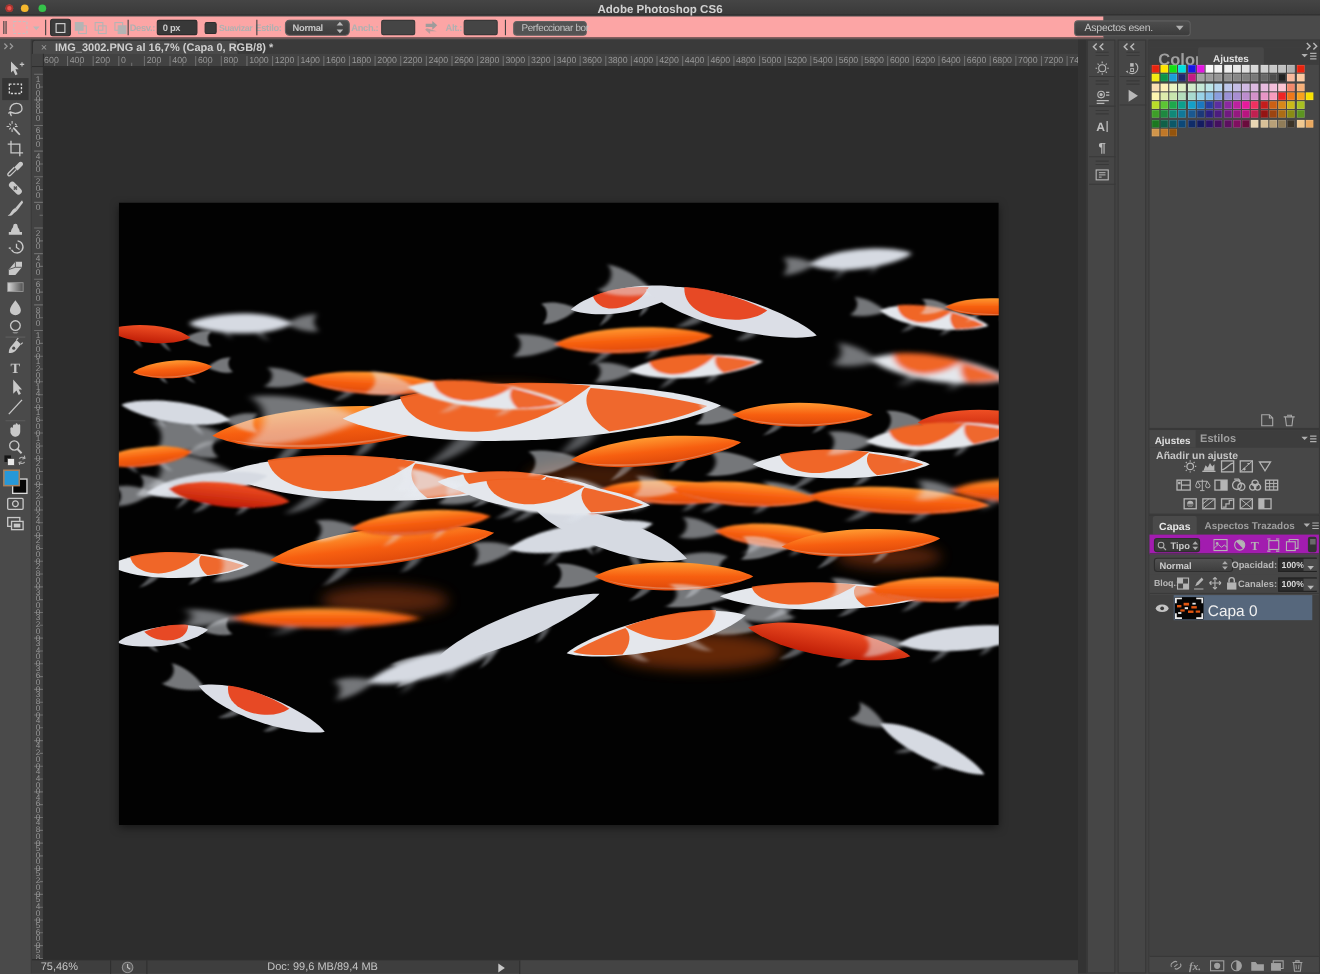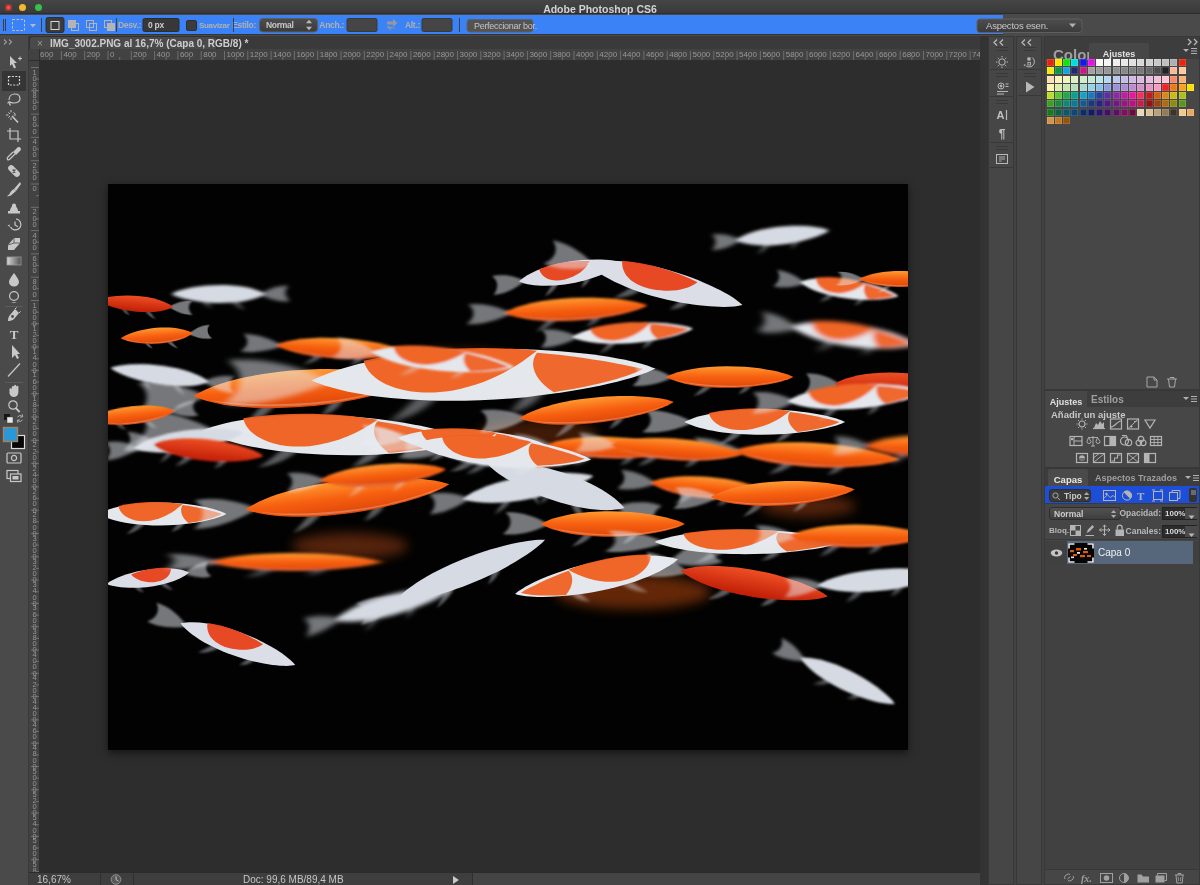--- a/index.html
+++ b/index.html
@@ -9,21 +9,21 @@
 <body>
 <div class="abs" style="left:0;top:0;width:1200px;height:885px;background:#4a4a4a">
 
 <div class="abs" style="left:0;top:0;width:1200px;height:14px;background:linear-gradient(#454545,#3a3a3a);border-bottom:1px solid #2c2c2c">
   <div class="abs" style="left:4.5px;top:3.5px;width:7px;height:7px;border-radius:50%;background:#ee544e;box-shadow:inset 0 0 0 1.5px rgba(120,30,25,.6)"></div>
   <div class="abs" style="left:19px;top:3.5px;width:7px;height:7px;border-radius:50%;background:#f5b72e"></div>
   <div class="abs" style="left:34.5px;top:3.5px;width:7px;height:7px;border-radius:50%;background:#35c24a"></div>
   <div class="abs" style="left:0;top:3px;width:1200px;text-align:center;font-size:10.5px;font-weight:bold;color:#d2d2d2">Adobe Photoshop CS6</div>
 </div>
 
-<div class="abs" style="left:0;top:15px;width:1003px;height:20px;background:#3b82f6;border-bottom:1px solid #333">
+<div class="abs" style="left:0;top:15px;width:1003px;height:20px;background:#fca5a5;border-bottom:1px solid #333">
  <svg class="abs" style="left:0;top:0" width="1200" height="20">
   <defs>
           <linearGradient id="obdd" x1="0" y1="0" x2="0" y2="1">
    <stop offset="0" stop-color="#4d4d4d"></stop>
             <stop offset="1" stop-color="#3b3b3b"></stop>
           </linearGradient>
         </defs>
   <g stroke="#3c3c3c" stroke-width="1">
           <path d="M3.5,4 v12 M5.5,4 v12"></path>
         </g>
@@ -703,21 +703,21 @@
       </g>
       <g transform="translate(480,152) rotate(-4) scale(1.1,0.8)" filter="url(#b1)">
         <use href="#ktail" fill="#e8ecf2" opacity="0.5" filter="url(#bt)"></use>
         <use href="#kfin" fill="#dfe4ec" opacity="0.4" filter="url(#bt)"></use>
         <use href="#kbody" fill="#e4e7ec"></use>
         <use href="#kp1" fill="#f05f1e" opacity="0.95"></use>
         <use href="#kp2" fill="#ef5a18" opacity="0.9"></use>
       </g>
     </svg>
 <div class="abs" style="left:29px;top:872px;width:951px;height:13px;background:#3e3e3e;border-top:1px solid #2b2b2b">
- <span class="abs" style="left:8px;top:1px;font-size:10px;color:#c6c6c6">16,67%</span>
+ <span class="abs" style="left:8px;top:1px;font-size:10px;color:#c6c6c6">75,46%</span>
  <div class="abs" style="left:71px;top:0;width:1px;height:13px;background:#2f2f2f"></div>
  <svg class="abs" style="left:81px;top:1px" width="13" height="11">
         <circle cx="6" cy="5.5" r="4.8" fill="#585858" stroke="#909090"></circle>
         <path d="M6,2.3 V5.5 L8.4,7.2" stroke="#c4c4c4" fill="none"></path>
       </svg>
  <div class="abs" style="left:104px;top:0;width:1px;height:13px;background:#2f2f2f"></div>
  <span class="abs" style="left:214px;top:1px;font-size:10px;color:#c6c6c6">Doc: 99,6 MB/89,4 MB</span>
  <div class="abs" style="left:424px;top:2.5px;width:0;height:0;border-left:6px solid #c8c8c8;border-top:4px solid transparent;border-bottom:4px solid transparent"></div>
  <div class="abs" style="left:443px;top:0;width:508px;height:13px;background:#444444;border-left:1px solid #2f2f2f"></div>
 </div>
@@ -997,21 +997,21 @@
     <div class="abs" style="left:1044px;top:468px;width:156px;height:417px;background:#464646;border:1px solid #383838">
       <div class="abs" style="left:0;top:0;width:154px;height:17px;background:#3d3d3d">
         <div class="abs" style="left:3px;top:0;width:40px;height:17px;background:#4a4a4a;border-radius:2px 2px 0 0;text-align:center"><span style="font-size:9.5px;color:#e8e8e8;font-weight:bold;line-height:17px">Capas</span></div>
         <span class="abs" style="left:50px;top:4px;font-size:9px;color:#9f9f9f;font-weight:bold">Aspectos</span>
         <span class="abs" style="left:93px;top:4px;font-size:9px;color:#9f9f9f;font-weight:bold">Trazados</span>
         <svg class="abs" style="left:140px;top:5px" width="14" height="10">
           <path d="M0,2 l3,3 3,-3 z" fill="#b0b0b0"></path>
           <path d="M8,1.5 h6 M8,4 h6 M8,6.5 h6" stroke="#b0b0b0"></path>
         </svg>
       </div>
-      <div class="abs" style="left:0;top:17px;width:154px;height:18px;background:#1d4ed8;border-bottom:1px solid #3a3a3a">
+      <div class="abs" style="left:0;top:17px;width:154px;height:18px;background:#a21caf;border-bottom:1px solid #3a3a3a">
         <div class="abs" style="left:4px;top:2.5px;width:42px;height:13px;background:#3a3a3a;border:1px solid #2e2e2e;border-radius:3px">
           <svg class="abs" style="left:2px;top:2px" width="9" height="9">
             <circle cx="3.5" cy="3.5" r="2.6" fill="none" stroke="#aaa"></circle>
             <path d="M5.5,5.5 l2.5,2.5" stroke="#aaa"></path>
           </svg>
           <span class="abs" style="left:14px;top:1.5px;font-size:8.5px;color:#c8c8c8;font-weight:bold">Tipo</span>
           <svg class="abs" style="left:33px;top:1.5px" width="8" height="10">
             <path d="M1,4 l2.6,-3 2.6,3 z M1,6 l2.6,3 2.6,-3 z" fill="#aaa"></path>
           </svg>
         </div>
@@ -1098,21 +1098,21 @@
               <rect x="5" y="11" width="4" height="2"></rect>
               <rect x="12" y="12" width="5" height="2.2"></rect>
               <rect x="19" y="12" width="4" height="2"></rect>
               <rect x="9" y="9" width="3" height="1.8" fill="#e8e8e8"></rect>
               <rect x="16" y="5" width="3" height="1.6" fill="#e8e8e8"></rect>
               <rect x="3" y="13.5" width="3" height="1.6" fill="#e8e8e8"></rect>
             </g>
             <path d="M1,5.5 V1 H6.5 M19.5,1 H25 v4.5 M25,14.5 V19 h-5.5 M6.5,19 H1 v-4.5" stroke="#ececec" stroke-width="1.6" fill="none"></path>
           </svg>
         </div>
-        <span class="abs" style="left:53px;top:5.5px;font-size:10px;color:#f0f0f0">Capa 0</span>
+        <span class="abs" style="left:53px;top:5.5px;font-size:14px;color:#f0f0f0">Capa 0</span>
       </div>
       <div class="abs" style="left:0;top:95px;width:154px;height:305px;background:#414141"></div>
       <div class="abs" style="left:0;top:400px;width:154px;height:15px;background:#464646;border-top:1px solid #383838">
         <svg class="abs" style="left:19px;top:1px" width="135" height="13" fill="none" stroke="#a0a0a0">
           <g transform="translate(0,2)">
             <path d="M1,6 a2.5,2.5 0 0 1 0,-3 l2,-1.5 a2.5,2.5 0 0 1 3,0 M9,3 a2.5,2.5 0 0 1 0,3 l-2,1.5 a2.5,2.5 0 0 1 -3,0 M3.5,6 L6.5,3.5" stroke-width="1"></path>
           </g>
           <text x="17" y="10.5" font-size="10" font-style="italic" font-weight="bold" fill="#a0a0a0" stroke="none" font-family="Liberation Serif">fx.</text>
           <g transform="translate(36,2)">
             <rect x="0.5" y="0.5" width="12" height="9"></rect>

